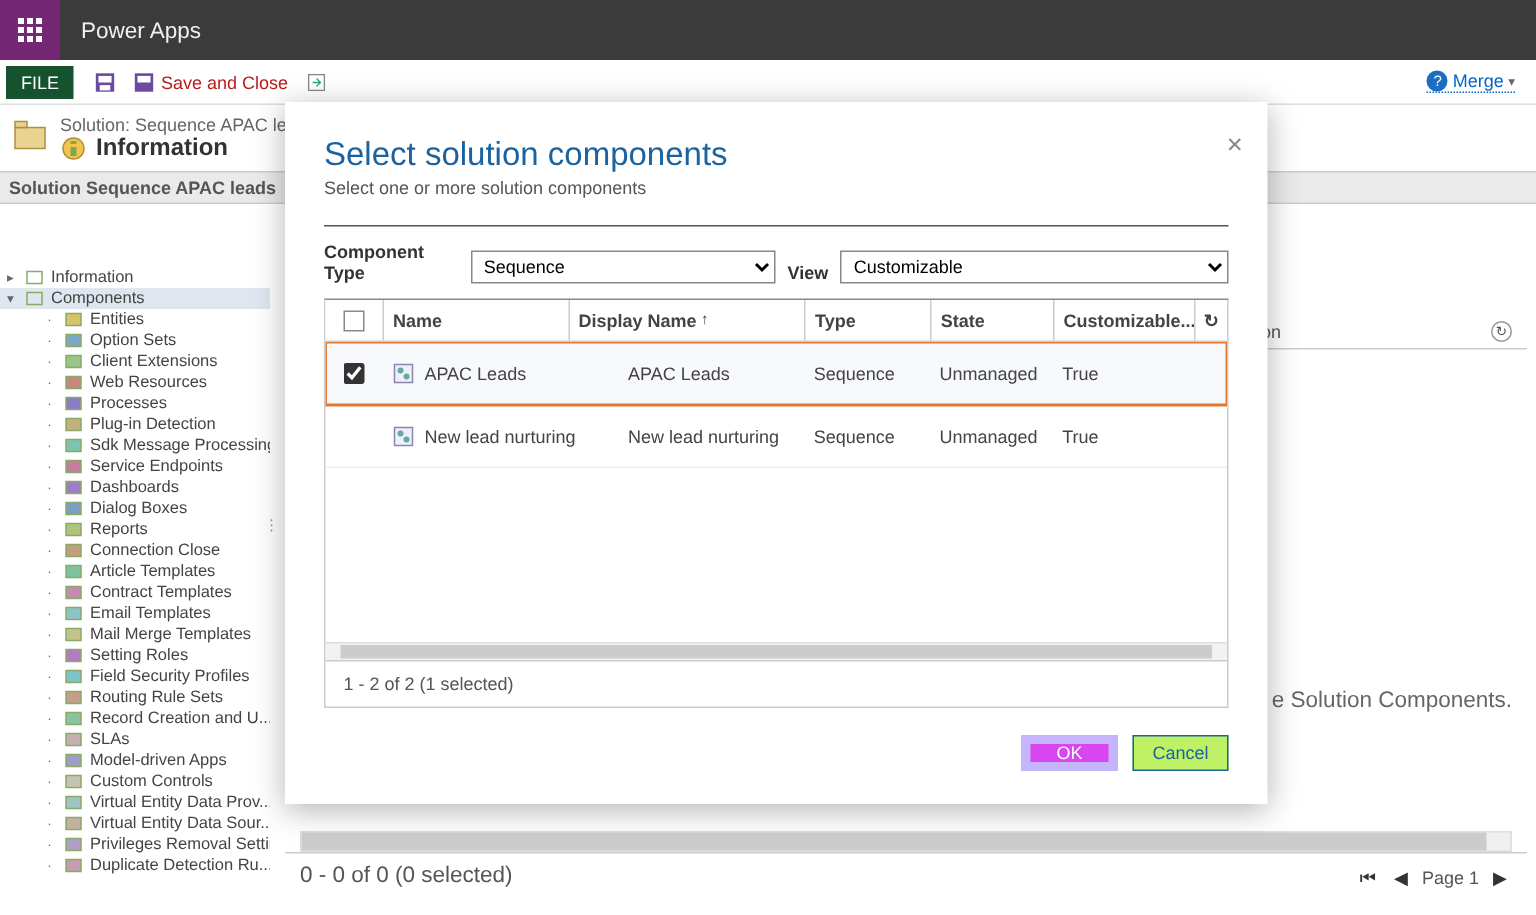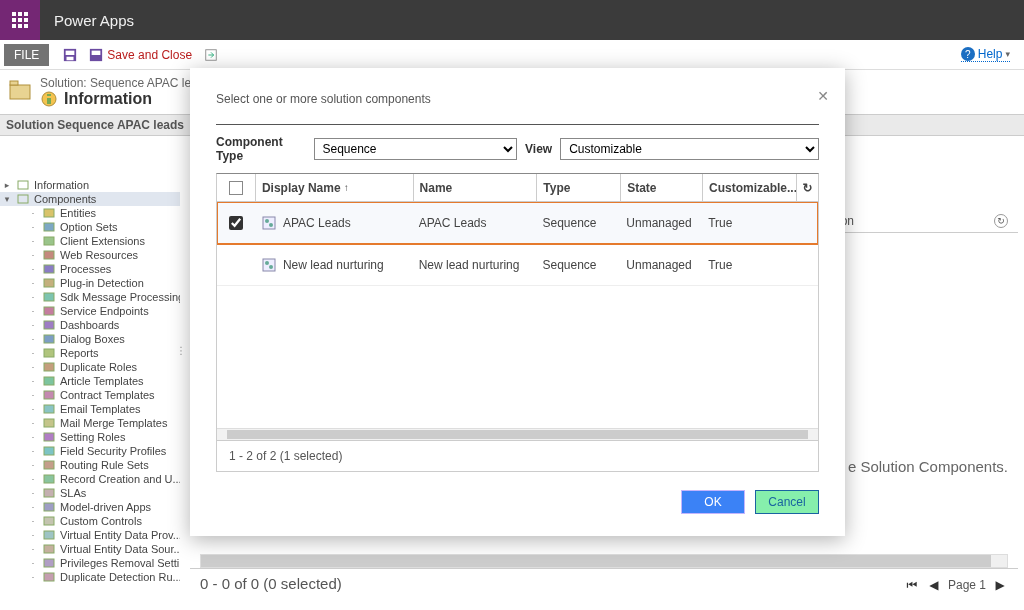--- a/index.html
+++ b/index.html
@@ -6,21 +6,21 @@
 body { width: 1024px; height: 610px; overflow: hidden; background: #fff; color: #333; font-size: 12px; position: relative; }
 
 
 .topbar { height: 40px; background: #3b3b3b; color: #fff; display: flex; align-items: center; }
 .waffle { width: 40px; height: 40px; background: #742774; display: flex; align-items: center; justify-content: center; }
 .waffle svg { width: 16px; height: 16px; fill: #fff; }
 .app-title { margin-left: 14px; font-size: 15px; font-weight: 400; color: #f0f0f0; }
 
 
 .ribbon { height: 30px; background: #fff; border-bottom: 1px solid #ddd; display: flex; align-items: center; padding: 0 4px; }
-.file-tab { background: #737373; color: #fff; font-size: 12px; padding: 4px 10px; margin-right: 8px; }
+.file-tab { background: #14532d; color: #fff; font-size: 12px; padding: 4px 10px; margin-right: 8px; }
 .ribbon .rbtn { display: flex; align-items: center; gap: 4px; padding: 2px 6px; color: #b91c1c; font-size: 12px; }
 .save-icon { width: 14px; height: 14px; }
 .spacer { flex: 1; }
 .help { color: #0066cc; border-bottom: 1px dotted #0066cc; font-size: 12px; margin-right: 10px; display: flex; align-items: center; gap: 3px; }
 .help-icon { width: 14px; height: 14px; border-radius: 50%; background: #1b6ec2; color: #fff; display: flex; align-items: center; justify-content: center; font-size: 10px; }
 .dd { font-size: 9px; color: #666; }
 
 
 .crumb-wrap { padding: 6px 8px 6px 40px; }
 .crumb-small { font-size: 12px; color: #666; }
@@ -56,21 +56,21 @@
 .pager .pgbtn { width: 16px; height: 16px; display: flex; align-items: center; justify-content: center; border: 1px solid transparent; color: #333; }
 .under-hscroll { position: absolute; bottom: 30px; left: 10px; right: 10px; height: 14px; background: #f0f0f0; border: 1px solid #ddd; }
 .under-hscroll .thumb { position: absolute; left: 0; top: 0; bottom: 0; width: 98%; background: #ccc; }
 
 
 .overlay { position: absolute; inset: 0; background: rgba(255,255,255,0); }
 .dialog { position: absolute; left: 190px; top: 68px; width: 655px; height: 468px; background: #fff; box-shadow: 0 4px 20px rgba(0,0,0,0.3); padding: 22px 26px; display: flex; flex-direction: column; }
 .dlg-title { color: #1a63a0; font-size: 22px; font-weight: 400; }
 .dlg-sub { font-size: 12px; color: #555; margin-top: 2px; margin-bottom: 18px; }
 .close-x { position: absolute; right: 16px; top: 20px; color: #888; font-size: 14px; cursor: pointer; }
-.ctrls { display: flex; align-items: center; gap: 8px; margin-bottom: 10px; border-top: 1px solid #555; padding-top: 10px; }
+.ctrls { display: flex; align-items: flex-end; gap: 8px; margin-bottom: 10px; border-top: 1px solid #555; padding-top: 10px; }
 .ctrls label { font-size: 12px; font-weight: 600; }
 .ctrls select { font-size: 12px; padding: 2px 4px; border: 1px solid #888; background: #fff; }
 .sel1 { width: 220px; }
 .sel2 { width: 280px; }
 .grid { border: 1px solid #ccc; border-top: 1px solid #888; flex: 1; display: flex; flex-direction: column; min-height: 0; }
 .ghead { display: flex; align-items: center; height: 28px; background: #fff; border-bottom: 1px solid #ccc; font-size: 12px; font-weight: 600; color: #444; }
 .ghead .col, .grow .col { padding: 0 6px; display: flex; align-items: center; height: 100%; }
 .ghead .col { border-left: 1px solid #ccc; }
 .ghead .col:first-child { border-left: none; }
 .col-chk { width: 38px; justify-content: center; }
@@ -84,22 +84,22 @@
 .gbody { flex: 1; overflow: auto; }
 .grow { display: flex; align-items: center; height: 42px; font-size: 12px; color: #444; border-bottom: 1px solid #eee; }
 .grow.hl { background: #f7f9fc; outline: 2px solid #e57a2d; outline-offset: -1px; }
 .grow input[type=checkbox] { width: 14px; height: 14px; accent-color: #333; }
 .row-icon { width: 16px; height: 16px; margin-right: 6px; }
 .ghscroll { height: 12px; background: #f2f2f2; border-top: 1px solid #ddd; position: relative; }
 .ghscroll .gthumb { position: absolute; left: 10px; right: 10px; top: 1px; bottom: 1px; background: #ccc; }
 .gfoot { padding: 8px 12px; font-size: 12px; color: #555; border-top: 1px solid #ccc; }
 .dlg-btns { display: flex; justify-content: flex-end; gap: 10px; margin-top: 18px; }
 .btn { min-width: 64px; height: 24px; font-size: 12px; display: flex; align-items: center; justify-content: center; cursor: pointer; }
-.btn-primary { background: #3b82f6; color: #fff; border: 1px solid #c4b5fd; }
-.btn-secondary { background: #86efac; color: #1a63a0; border: 1px solid #1a63a0; }
+.btn-primary { background: #d946ef; color: #fff; border: 6px solid #c4b5fd; }
+.btn-secondary { background: #bef264; color: #1a63a0; border: 1px solid #1a63a0; }
 
 .chkbox { width: 14px; height: 14px; border: 1px solid #888; display: inline-flex; align-items: center; justify-content: center; }
 </style>
 </head>
 <body>
 
 <div class="topbar">
   <div class="waffle">
     <svg viewBox="0 0 16 16">
         <rect x="0" y="0" width="4" height="4"></rect>
@@ -134,21 +134,21 @@
   </div>
   <div class="rbtn">
     <svg class="save-icon" viewBox="0 0 16 16">
         <rect x="2" y="2" width="12" height="12" fill="none" stroke="#888"></rect>
         <path d="M5 8 L11 8 M8 5 L11 8 L8 11" stroke="#2a7" fill="none"></path>
       </svg>
   </div>
   <div class="spacer"></div>
   <div class="help">
     <span class="help-icon">?</span>
-    <span>Help</span>
+    <span>Merge</span>
     <span class="dd">▾</span>
   </div>
 </div>
 
 <svg class="info-icon" viewBox="0 0 24 24">
     <rect x="2" y="6" width="20" height="14" fill="#e8d392" stroke="#b08f3a"></rect>
     <rect x="2" y="2" width="8" height="4" fill="#e8d392" stroke="#b08f3a"></rect>
   </svg>
 <div class="crumb-wrap">
   <div class="crumb-small">Solution: Sequence APAC leads</div>
@@ -284,21 +284,21 @@
       </span>
       <span>Reports</span>
     </div>
     <div class="tree-row l2">
       <span class="expander">·</span>
       <span class="tree-ic">
         <svg width="12" height="12" viewBox="0 0 12 12">
           <rect x="1" y="2" width="10" height="8" fill="#c49e7d" stroke="#8a6"></rect>
         </svg>
       </span>
-      <span>Duplicate Roles</span>
+      <span>Connection Close</span>
     </div>
     <div class="tree-row l2">
       <span class="expander">·</span>
       <span class="tree-ic">
         <svg width="12" height="12" viewBox="0 0 12 12">
           <rect x="1" y="2" width="10" height="8" fill="#7dc49e" stroke="#8a6"></rect>
         </svg>
       </span>
       <span>Article Templates</span>
     </div>
@@ -448,44 +448,45 @@
     <span class="pgbtn">⏮</span>
     <span class="pgbtn">◀</span>
     <span>Page 1</span>
     <span class="pgbtn">▶</span>
   </div>
 </div>
 
 <div class="overlay">
   <div class="dialog">
     <span class="close-x">✕</span>
+    <div class="dlg-title">Select solution components</div>
     <div class="dlg-sub">Select one or more solution components</div>
 
     <div class="ctrls">
       <label>Component Type</label>
       <select class="sel1">
         <option>Sequence</option>
       </select>
       <label>View</label>
       <select class="sel2">
         <option>Customizable</option>
       </select>
     </div>
 
     <div class="grid">
       <div class="ghead">
         <div class="col col-chk">
             <span class="chkbox"></span>
           </div>
+        <div class="col col-nm">
+            <span>Name</span>
+          </div>
         <div class="col col-dn">
             <span>Display Name</span>
             <span class="sort-arrow">↑</span>
-          </div>
-        <div class="col col-nm">
-            <span>Name</span>
           </div>
         <div class="col col-ty">
             <span>Type</span>
           </div>
         <div class="col col-st">
             <span>State</span>
           </div>
         <div class="col col-cu">
             <span>Customizable...</span>
           </div>

